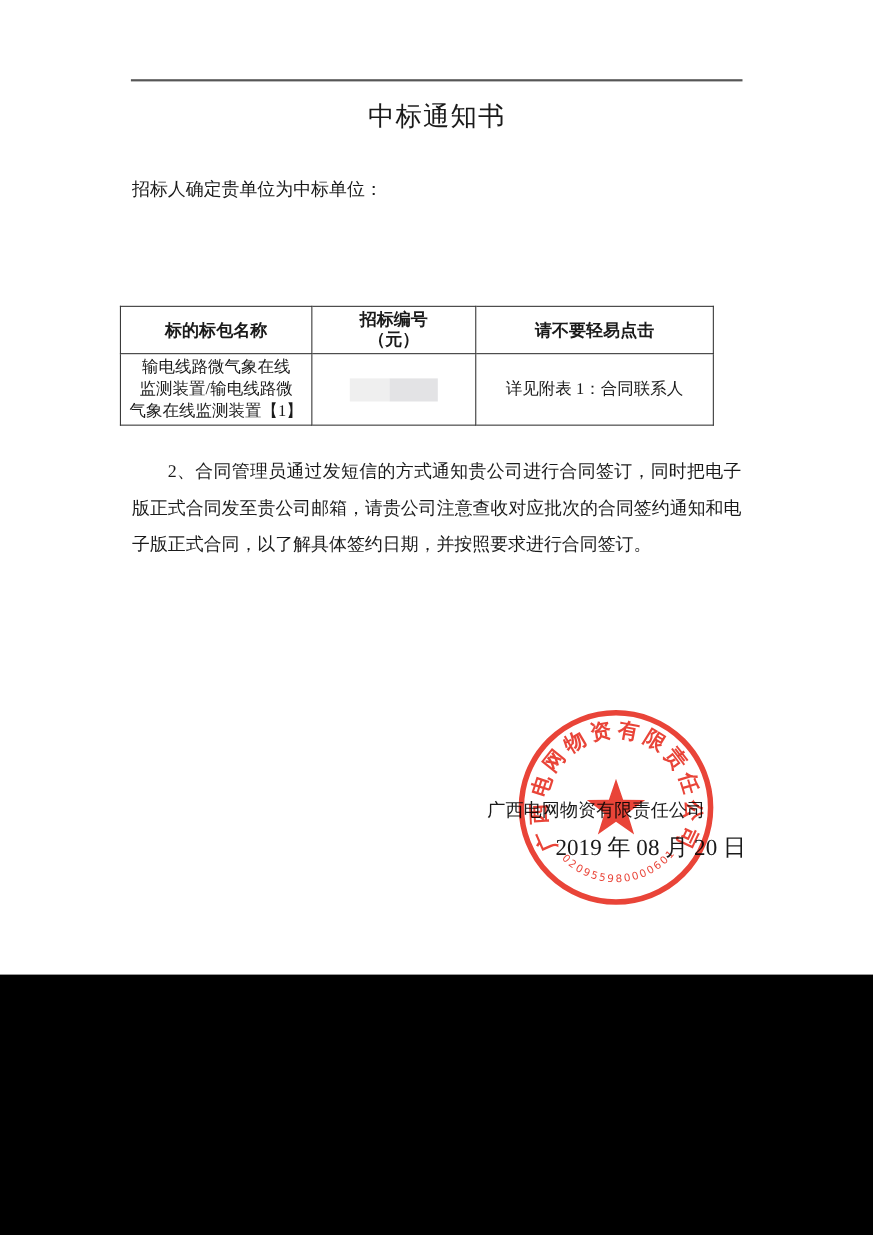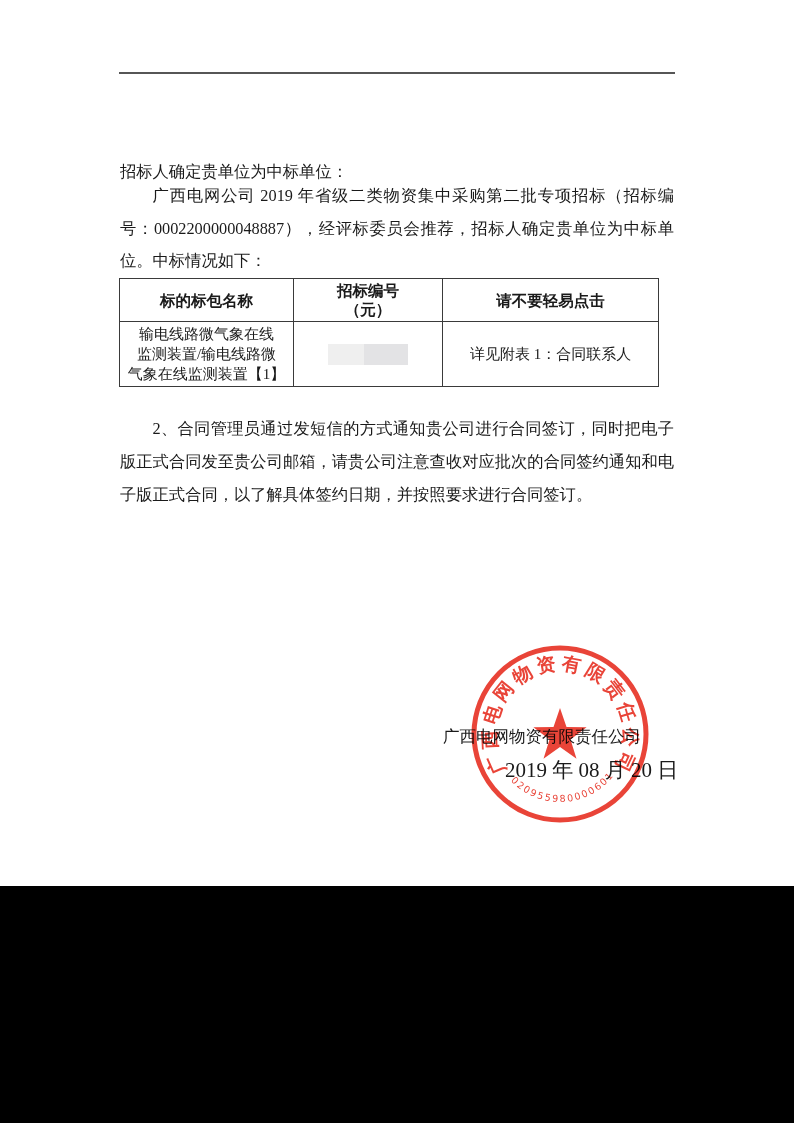--- a/index.html
+++ b/index.html
@@ -13,21 +13,21 @@
   .title{
     position:absolute;left:0;top:93px;width:794px;margin:0;
     text-align:center;font-size:24px;font-weight:400;letter-spacing:1px;line-height:28px;
   }
   .addressee{position:absolute;left:120px;top:160px;width:554px;font-size:16.3px;line-height:24px;}
   .intro{
     position:absolute;left:120px;top:180px;width:554px;margin:0;
     font-size:16.3px;line-height:32.5px;text-align:justify;text-indent:2em;
   }
   table.bid-table{
-    position:absolute;left:119px;top:278px;width:539px;
+    position:absolute;left:109px;top:278px;width:539px;
     border-collapse:collapse;table-layout:fixed;
   }
   .bid-table th,.bid-table td{
     border:1.6px solid #3a3a3a;text-align:center;vertical-align:middle;
     padding:2px 4px;overflow:hidden;
   }
   .bid-table th{font-size:15.5px;font-weight:700;line-height:19px;height:38px;}
   .bid-table td{font-size:15px;font-weight:400;line-height:20px;height:58px;}
   .col-package{width:174px;}
   .col-amount{width:149px;}
@@ -49,24 +49,24 @@
   .stamp .serial-text{font-size:9.5px;letter-spacing:1.8px;font-family:"DejaVu Sans","Liberation Sans",sans-serif;}
   .footer-bar{position:absolute;left:0;top:886px;width:794px;height:237px;background:#000000;}
 </style>
 </head>
 <body>
 
 <div class="page">
 
   <div class="top-rule"></div>
 
+  <h1 class="title">中标通知书</h1>
 
   <div class="addressee">招标人确定贵单位为中标单位：</div>
 
-  <p class="intro">广西电网公司 2019 年省级二类物资集中采购第二批专项招标（招标编号：0002200000048887），经评标委员会推荐，招标人确定贵单位为中标单位。中标情况如下：</p>
 
   <table class="bid-table">
     <colgroup>
       <col class="col-package">
         <col class="col-amount">
         <col class="col-contact">
     </colgroup>
     <thead>
       <tr>
         <th>标的标包名称</th>

